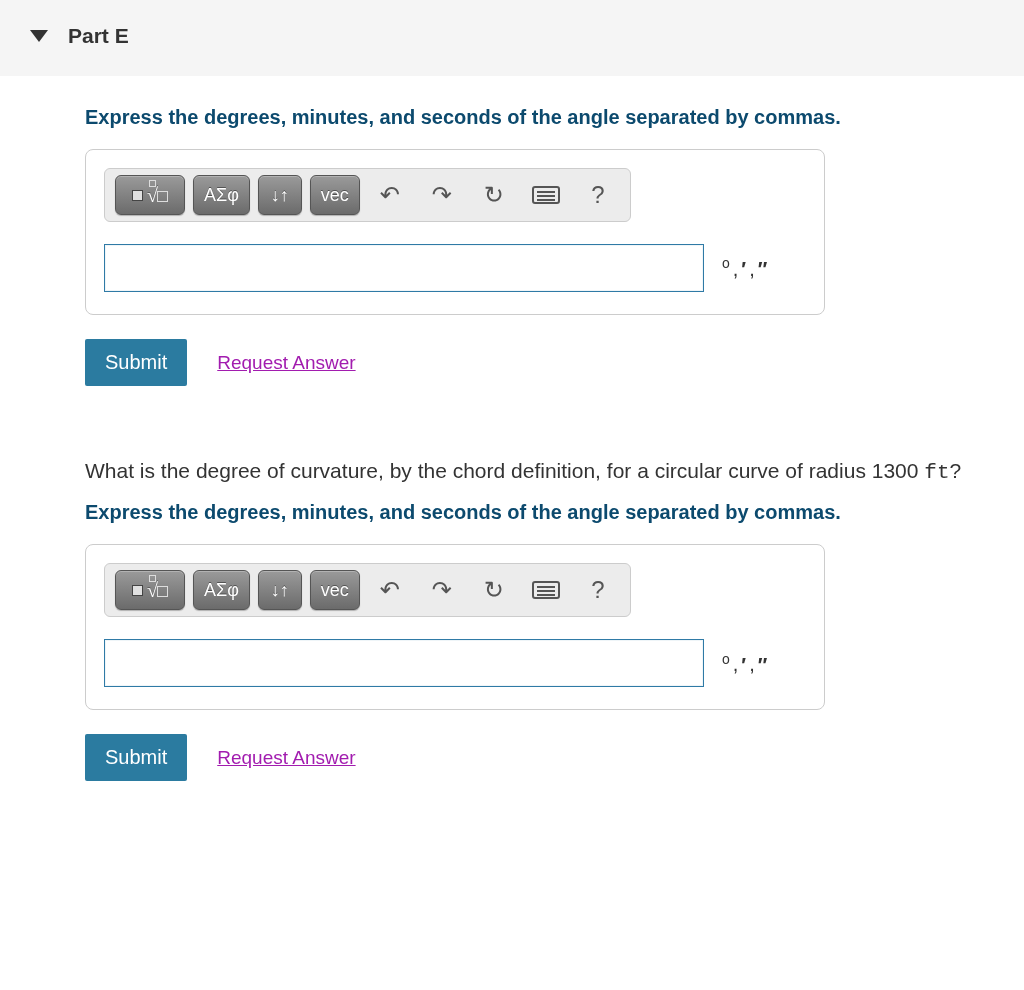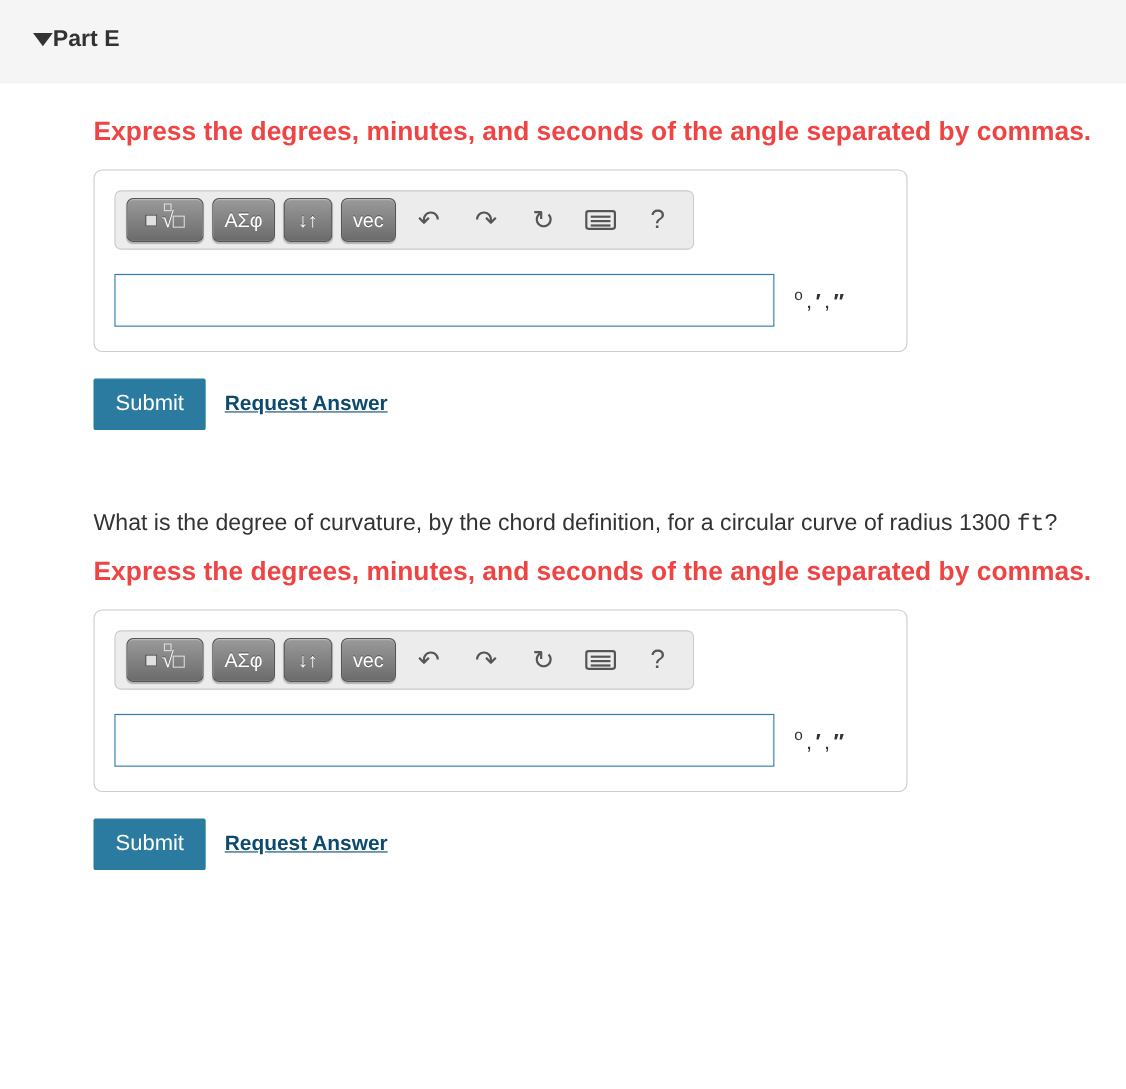--- a/index.html
+++ b/index.html
@@ -13,20 +13,21 @@
     width: 1024px;
   }
   .part-section {
     margin-bottom: 30px;
   }
   .part-header {
     background: #f5f5f5;
     padding: 24px 10px 28px 30px;
     display: flex;
     align-items: center;
+    gap: 20px;
   }
   .caret-down {
     width: 0;
     height: 0;
     border-left: 9px solid transparent;
     border-right: 9px solid transparent;
     border-top: 12px solid #333;
     cursor: pointer;
   }
   .part-title {
@@ -42,22 +43,22 @@
     color: #333;
     margin-bottom: 14px;
     line-height: 1.4;
   }
   .ft-unit {
     font-family: "Courier New", Courier, monospace;
     font-size: 21px;
   }
   .instruction {
     font-weight: 700;
-    font-size: 24px;
-    color: #ef4444;
+    font-size: 20px;
+    color: #0c4a6e;
     margin-bottom: 20px;
   }
   .answer-panel {
     border: 1px solid #ccc;
     border-radius: 8px;
     padding: 18px 24px 22px 18px;
     width: 740px;
     background: #fff;
   }
   .toolbar {
@@ -146,34 +147,34 @@
     font-size: 20px;
     color: #333;
     white-space: nowrap;
   }
   .units .deg { font-size: 14px; vertical-align: super;}
   .units .sep { padding: 0 3px;}
   .action-row {
     margin-top: 24px;
     display: flex;
     align-items: center;
-    gap: 17px;
+    gap: 30px;
   }
   .submit-btn {
     background: #2b7ba0;
     color: #fff;
     border: none;
     padding: 12px 20px;
     font-size: 20px;
     cursor: pointer;
     border-radius: 2px;
   }
   .request-link {
-    color: #0c4a6e;
-    font-weight: 700;
+    color: #a21caf;
+    font-weight: 400;
     text-decoration: underline;
     font-size: 19px;
     cursor: pointer;
   }
   .kbd-icon {
     display:inline-block;
     width:28px; height:18px;
     border:2px solid #555;
     border-radius:3px;
     position:relative;

